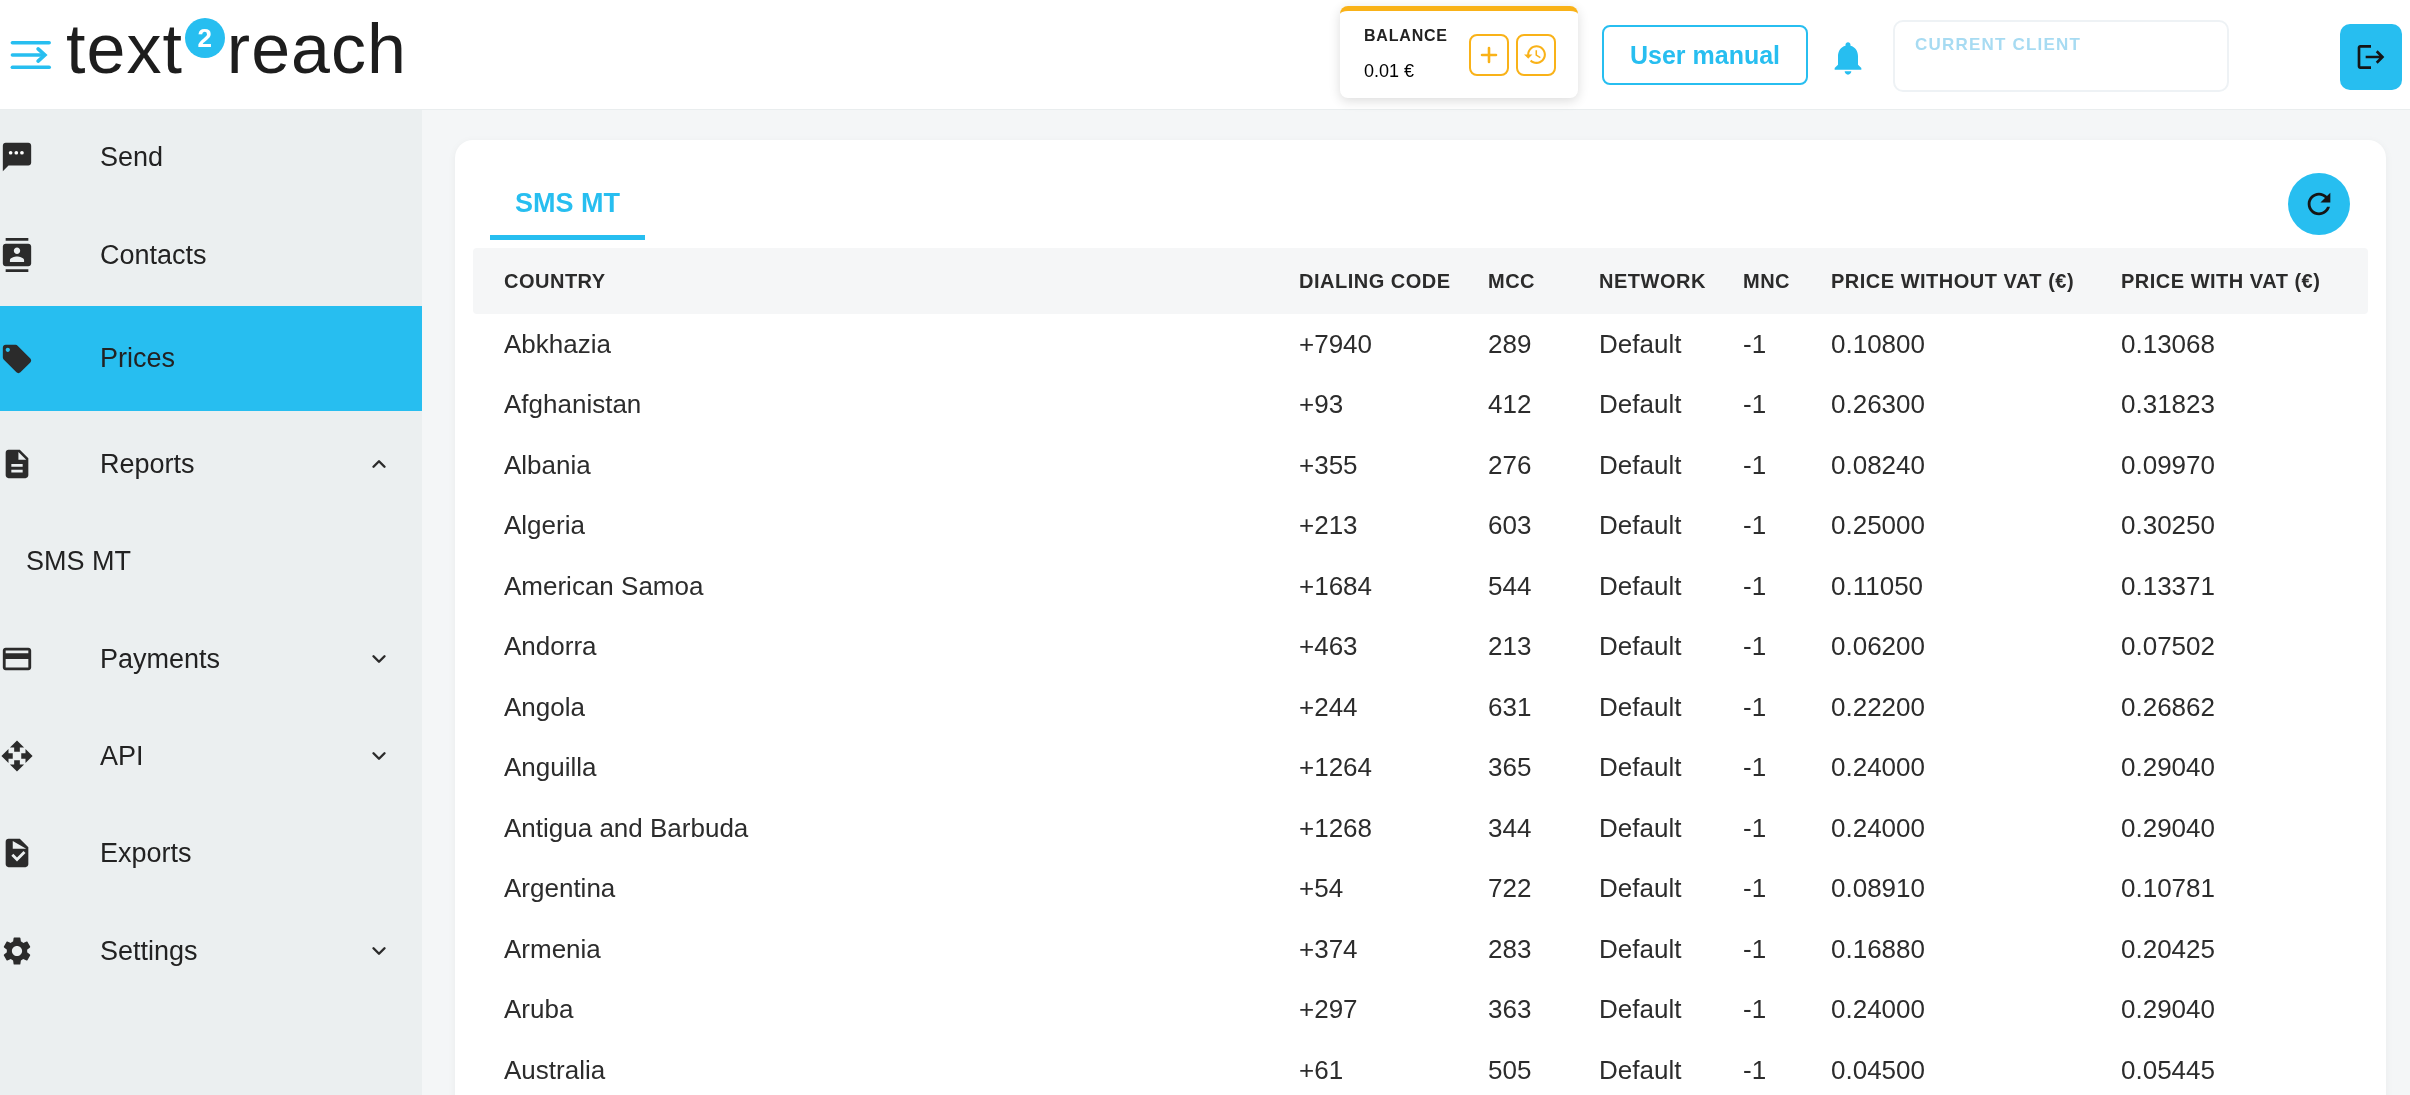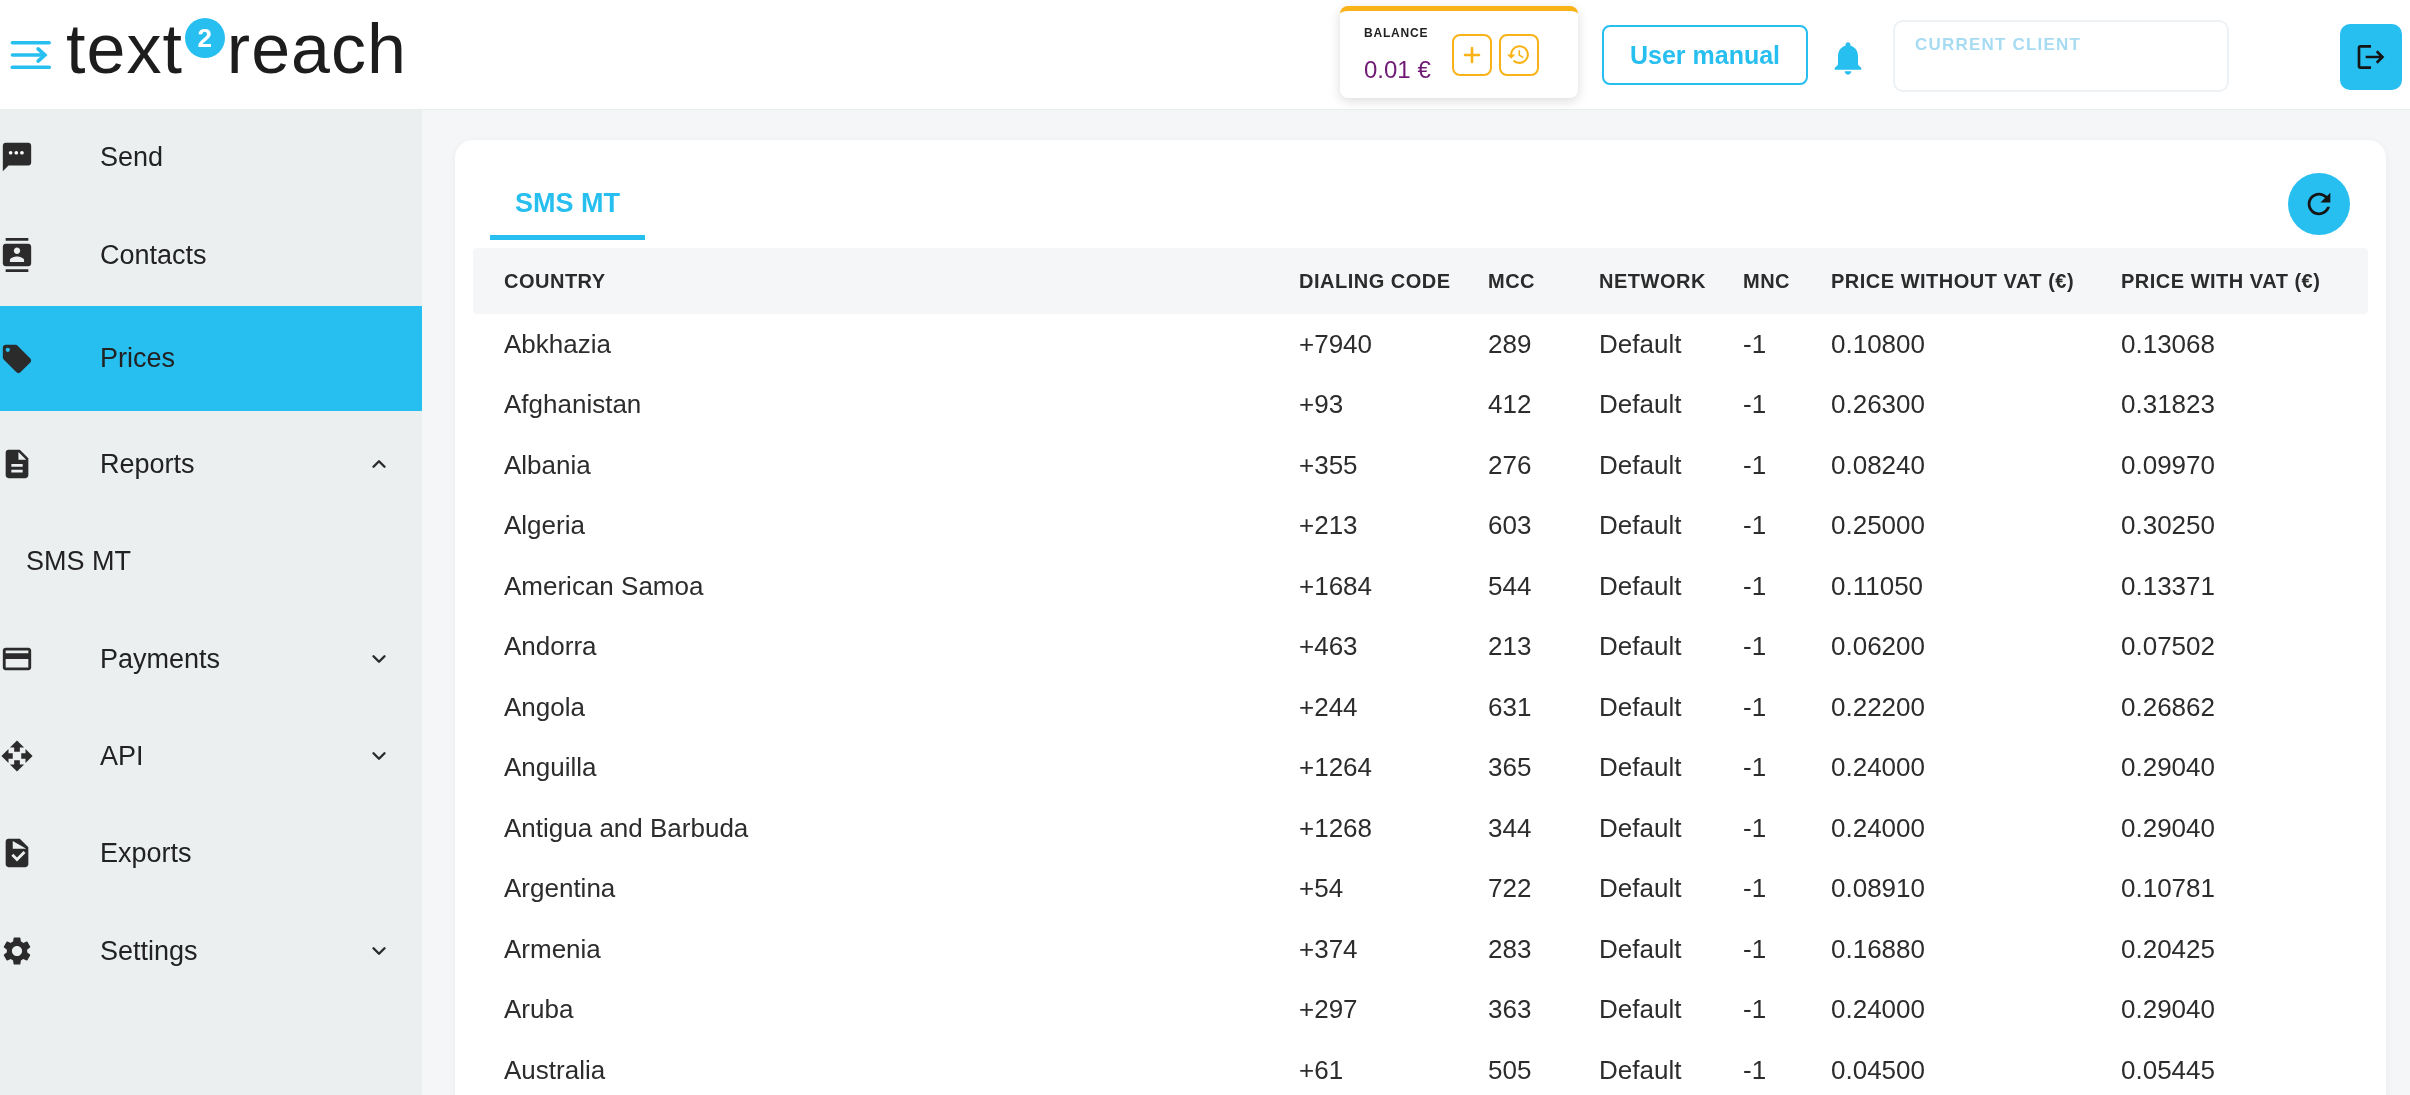--- a/index.html
+++ b/index.html
@@ -8,22 +8,22 @@
   
   .topbar { position:relative; width:100%; height:110px; background:#ffffff; border-bottom:1px solid #e9edee; z-index:5; }
   .hamburger { position:absolute; left:10px; top:36px; width:44px; height:38px; cursor:pointer; }
   .logo { position:absolute; left:66px; top:14px; display:flex; align-items:flex-end; cursor:pointer; }
   .logo .word { font-size:70px; font-weight:400; color:#1d1d1d; letter-spacing:1px; line-height:1; }
   .bubble { position:relative; top:-26px; margin:0 2px; width:40px; height:40px; border-radius:50%; background:#27bef0; color:#fff; font-weight:bold; font-size:26px; display:flex; align-items:center; justify-content:center; }
   .bubble::after { content:''; position:absolute; left:1px; bottom:-5px; width:0; height:0; border:8px solid transparent; border-top-color:#27bef0; transform:rotate(38deg); }
 
   .balance-card { position:absolute; left:1340px; top:6px; width:238px; height:92px; background:#fff; border-radius:8px; border-top:5px solid #f9b218; box-shadow:0 3px 12px rgba(0,0,0,0.14); display:flex; align-items:center; padding:0 12px 0 24px; }
   .balance-text { margin-right:14px; }
-  .balance-label { font-size:12px; font-weight:bold; letter-spacing:0.8px; color:#222; }
-  .balance-value { font-size:24px; color:#701a75; margin-top:16px; }
+  .balance-label { font-size:16px; font-weight:bold; letter-spacing:0.8px; color:#222; }
+  .balance-value { font-size:18px; color:#000000; margin-top:16px; }
   .icon-btn-orange { width:40px; height:42px; background:#fff; border:2px solid #f9b218; border-radius:8px; margin-left:7px; display:flex; align-items:center; justify-content:center; cursor:pointer; }
 
   .user-manual { position:absolute; left:1602px; top:25px; height:60px; padding:0 26px; background:#fff; border:2px solid #27bef0; border-radius:8px; color:#27bef0; font-weight:bold; font-size:25px; font-family:inherit; cursor:pointer; }
   .bell { position:absolute; left:1828px; top:36px; width:40px; height:44px; cursor:pointer; }
   .client-wrap { position:absolute; left:1893px; top:20px; }
   .client-input { width:336px; height:72px; border:2px solid #eef2f5; border-radius:10px; background:#fff; padding:10px 20px 36px 20px; font-family:inherit; font-size:20px; font-weight:bold; letter-spacing:1px; color:#3a3a3a; outline:none; }
   .client-input::placeholder { color:#a7dbf2; font-weight:bold; font-size:17px; letter-spacing:1.2px; }
   .logout { position:absolute; left:2340px; top:24px; width:62px; height:66px; background:#27bef0; border:none; border-radius:10px; display:flex; align-items:center; justify-content:center; cursor:pointer; }
 
   

